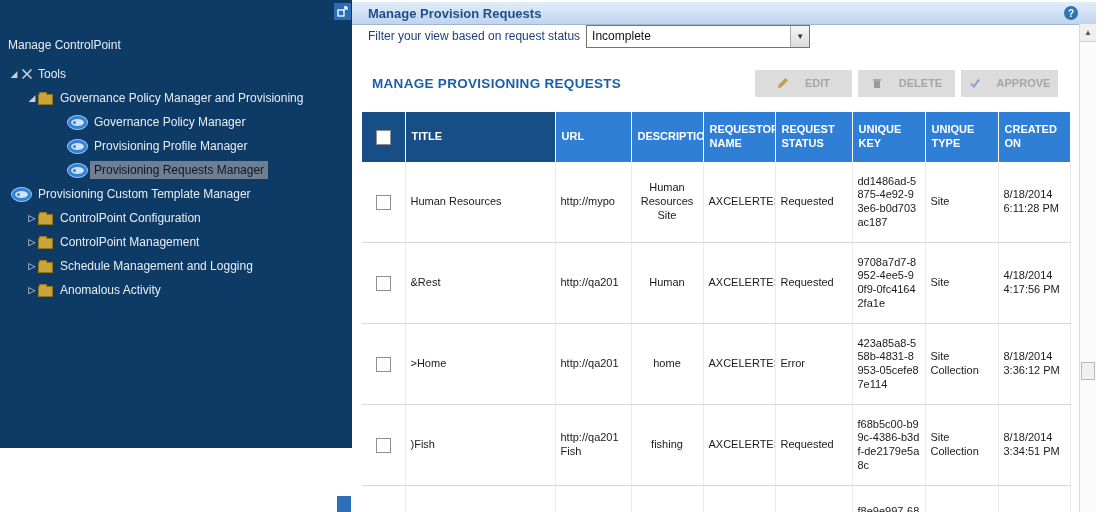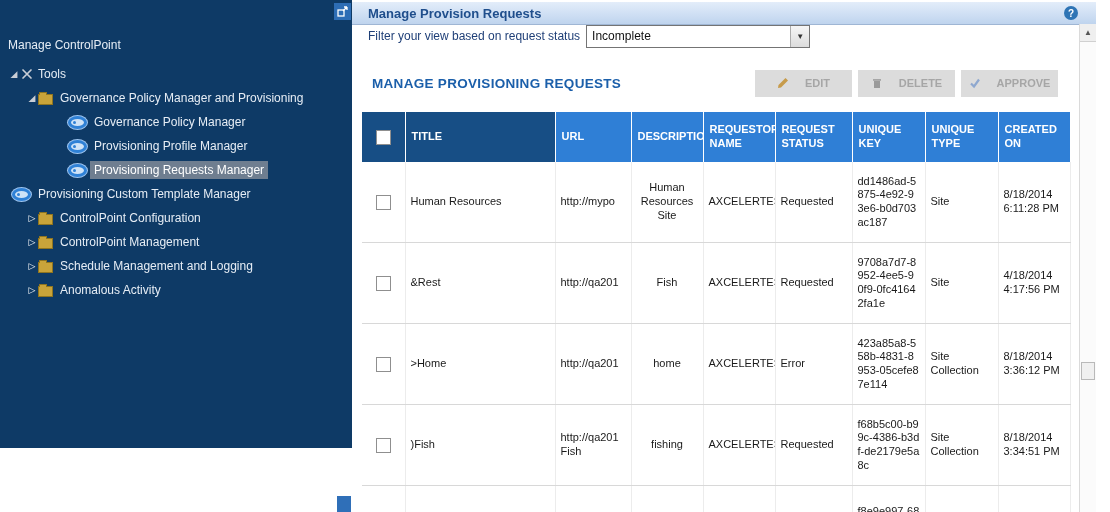--- a/index.html
+++ b/index.html
@@ -17,21 +17,21 @@
   .tree-item{
     display:flex;align-items:center;height:24px;font-size:12px;
     white-space:nowrap;cursor:default;
   }
   .tree-item .tw{
     width:12px;display:inline-block;text-align:center;font-size:9px;flex:0 0 12px;
   }
   .tw.exp{color:#C9CED6;}
   .tw.col{color:#FFFFFF;}
   .tree-item .lbl{padding:2px 4px;}
-  .tree-item.selected .lbl{background:#6F7E90;color:#ffffff;}
+  .tree-item.selected .lbl{background:#6F7E90;color:#0f172a;}
   .ic-tools{width:14px;height:12px;flex:0 0 14px;display:inline-flex;align-items:center;justify-content:center;}
   .ic-folder{
     width:13px;height:9px;background:#C9A43A;border:1px solid #8F7520;
     position:relative;flex:0 0 13px;margin-right:3px;margin-top:2px;
   }
   .ic-folder::before{
     content:"";position:absolute;top:-3px;left:0;width:6px;height:2px;
     background:#C9A43A;border:1px solid #8F7520;border-bottom:none;
   }
   .ic-gear{
@@ -270,21 +270,21 @@
             <td class="c-unique_key">dd1486ad-5875-4e92-93e6-b0d703ac187</td>
             <td class="c-profile_type">Site</td>
             <td class="c-created_on">8/18/2014 6:11:28 PM</td>
           </tr>
           <tr>
             <td class="cbcol">
               <div class="cb"></div>
             </td>
             <td class="c-title">&amp;Rest</td>
             <td class="c-url">http://qa201</td>
-            <td class="c-description">Fish</td>
+            <td class="c-description">Human</td>
             <td class="c-requestor_name">AXCELERTES</td>
             <td class="c-request_status">Requested</td>
             <td class="c-unique_key">9708a7d7-8952-4ee5-90f9-0fc41642fa1e</td>
             <td class="c-profile_type">Site</td>
             <td class="c-created_on">4/18/2014 4:17:56 PM</td>
           </tr>
           <tr>
             <td class="cbcol">
               <div class="cb"></div>
             </td>

